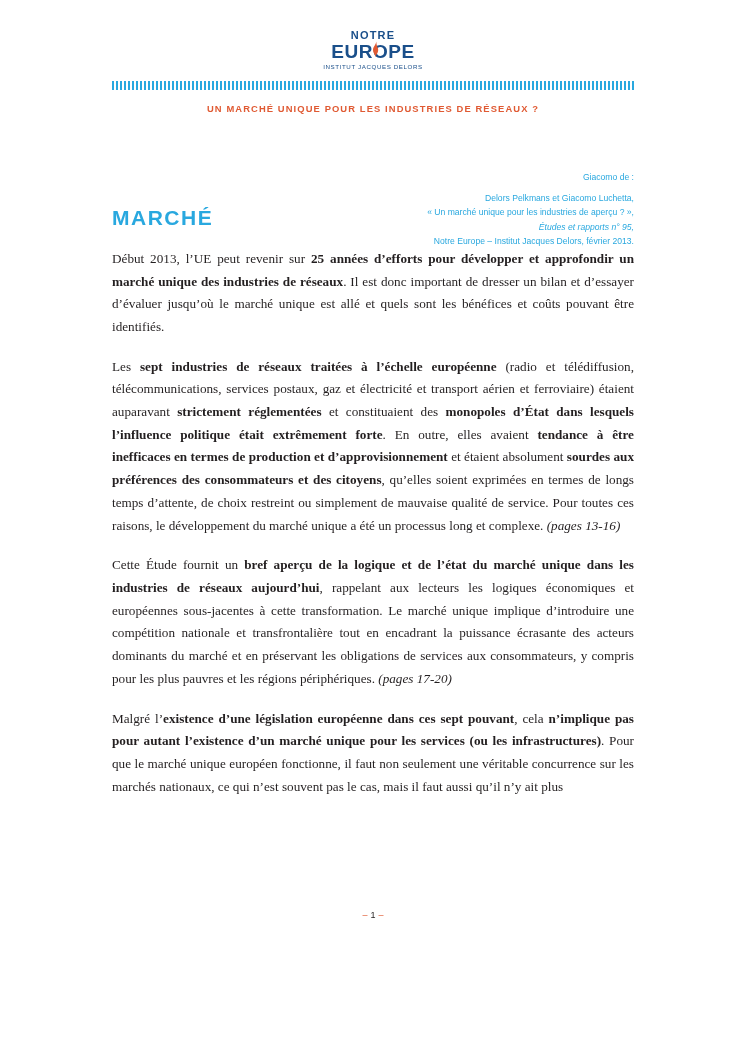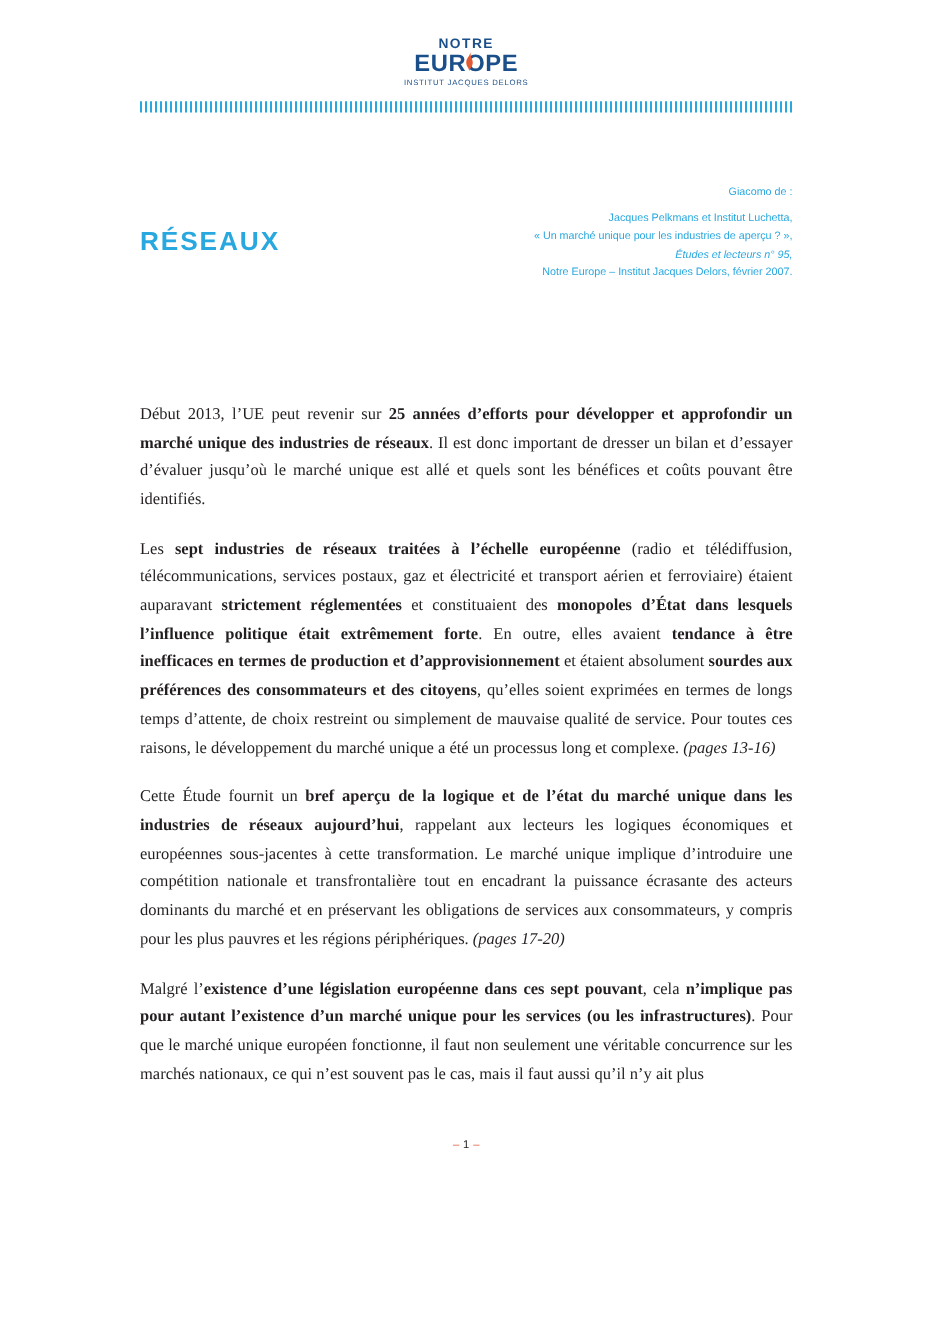--- a/index.html
+++ b/index.html
@@ -119,21 +119,20 @@
   }
   .citation .line {
     display: block;
   }
   .citation .ital {
     font-style: italic;
   }
 
   
   .body-text {
-    margin-top: 96px;
     font-size: 13.2px;
     line-height: 1.72;
     text-align: justify;
   }
   .body-text p {
     margin: 0 0 17px 0;
   }
   .body-text b {
     font-weight: bold;
   }
@@ -165,30 +164,31 @@
   <div class="header">
     <div class="logo-block">
       <svg class="logo-flame" viewBox="0 0 9 20">
         <path d="M5.5 0 C5.5 5 2 6 2 10 C2 13 4 14 4.5 17 C5 14 8 12.5 7 8.5 C6.5 6.5 5 5 5.5 0 Z" fill="#e05a33"></path>
       </svg>
       <span class="logo-notre">NOTRE</span>
       <span class="logo-europe">EUROPE</span>
       <span class="logo-sub">INSTITUT JACQUES DELORS</span>
     </div>
     <div class="rule-dotted"></div>
+    <div class="doc-title">UN MARCHÉ UNIQUE POUR LES INDUSTRIES DE RÉSEAUX ?</div>
   </div>
 
   <div class="band">
-    <div class="resume-title">RÉSEAUX</div>
+    <div class="resume-title">MARCHÉ</div>
     <div class="citation">
       <span class="extrait">Giacomo de :</span>
-      <span class="line">Jacques Pelkmans et Institut Luchetta,</span>
+      <span class="line">Delors Pelkmans et Giacomo Luchetta,</span>
       <span class="line">« Un marché unique pour les industries de aperçu ? »,</span>
-      <span class="line ital">Études et lecteurs n° 95,</span>
-      <span class="line">Notre Europe – Institut Jacques Delors, février 2007.</span>
+      <span class="line ital">Études et rapports n° 95,</span>
+      <span class="line">Notre Europe – Institut Jacques Delors, février 2013.</span>
     </div>
   </div>
 
   <div class="body-text">
     <p>Début 2013, l’UE peut revenir sur <b>25 années d’efforts pour développer et approfondir un marché unique des industries de réseaux</b>. Il est donc important de dresser un bilan et d’essayer d’évaluer jusqu’où le marché unique est allé et quels sont les bénéfices et coûts pouvant être identifiés.</p>
     <p>Les <b>sept industries de réseaux traitées à l’échelle européenne</b> (radio et télédiffusion, télécommunications, services postaux, gaz et électricité et transport aérien et ferroviaire) étaient auparavant <b>strictement réglementées</b> et constituaient des <b>monopoles d’État dans lesquels l’influence politique était extrêmement forte</b>. En outre, elles avaient <b>tendance à être inefficaces en termes de production et d’approvisionnement</b> et étaient absolument <b>sourdes aux préférences des consommateurs et des citoyens</b>, qu’elles soient exprimées en termes de longs temps d’attente, de choix restreint ou simplement de mauvaise qualité de service. Pour toutes ces raisons, le développement du marché unique a été un processus long et complexe. <i>(pages 13-16)</i></p>
     <p>Cette Étude fournit un <b>bref aperçu de la logique et de l’état du marché unique dans les industries de réseaux aujourd’hui</b>, rappelant aux lecteurs les logiques économiques et européennes sous-jacentes à cette transformation. Le marché unique implique d’introduire une compétition nationale et transfrontalière tout en encadrant la puissance écrasante des acteurs dominants du marché et en préservant les obligations de services aux consommateurs, y compris pour les plus pauvres et les régions périphériques. <i>(pages 17-20)</i></p>
     <p>Malgré l’<b>existence d’une législation européenne dans ces sept pouvant</b>, cela <b>n’implique pas pour autant l’existence d’un marché unique pour les services (ou les infrastructures)</b>. Pour que le marché unique européen fonctionne, il faut non seulement une véritable concurrence sur les marchés nationaux, ce qui n’est souvent pas le cas, mais il faut aussi qu’il n’y ait plus</p>
   </div>
 

